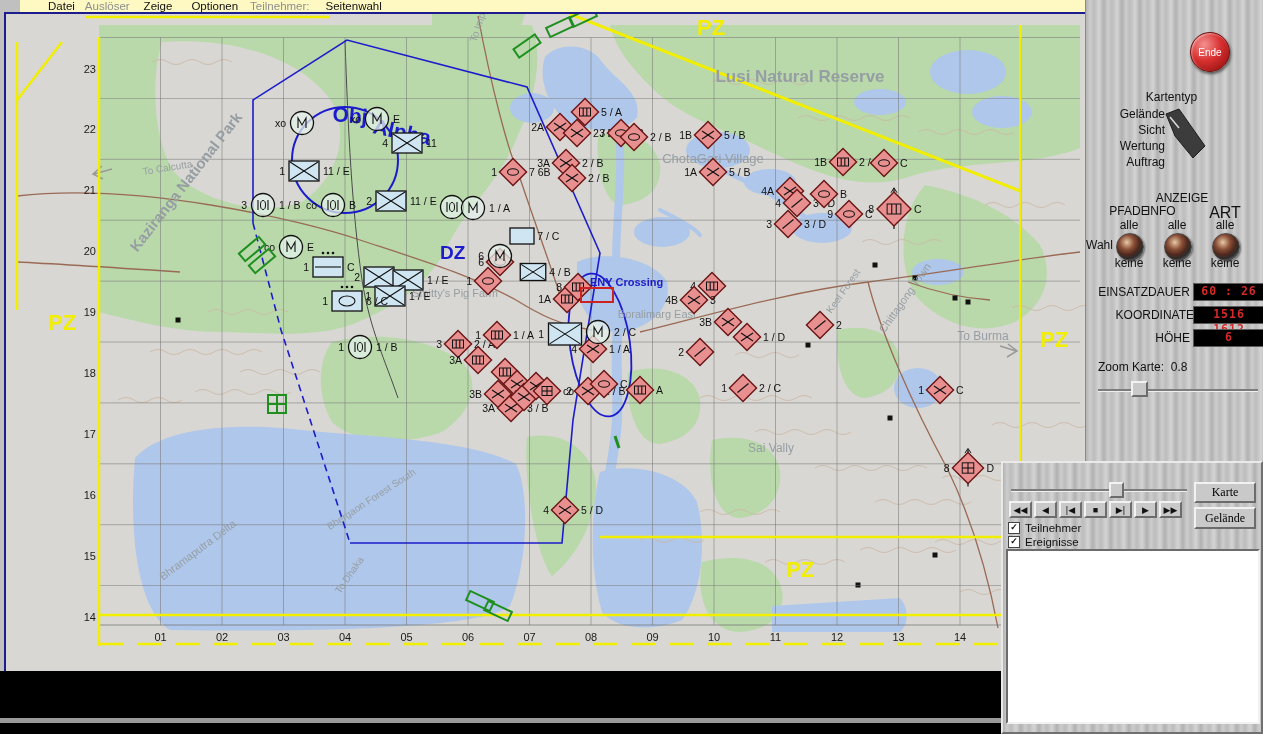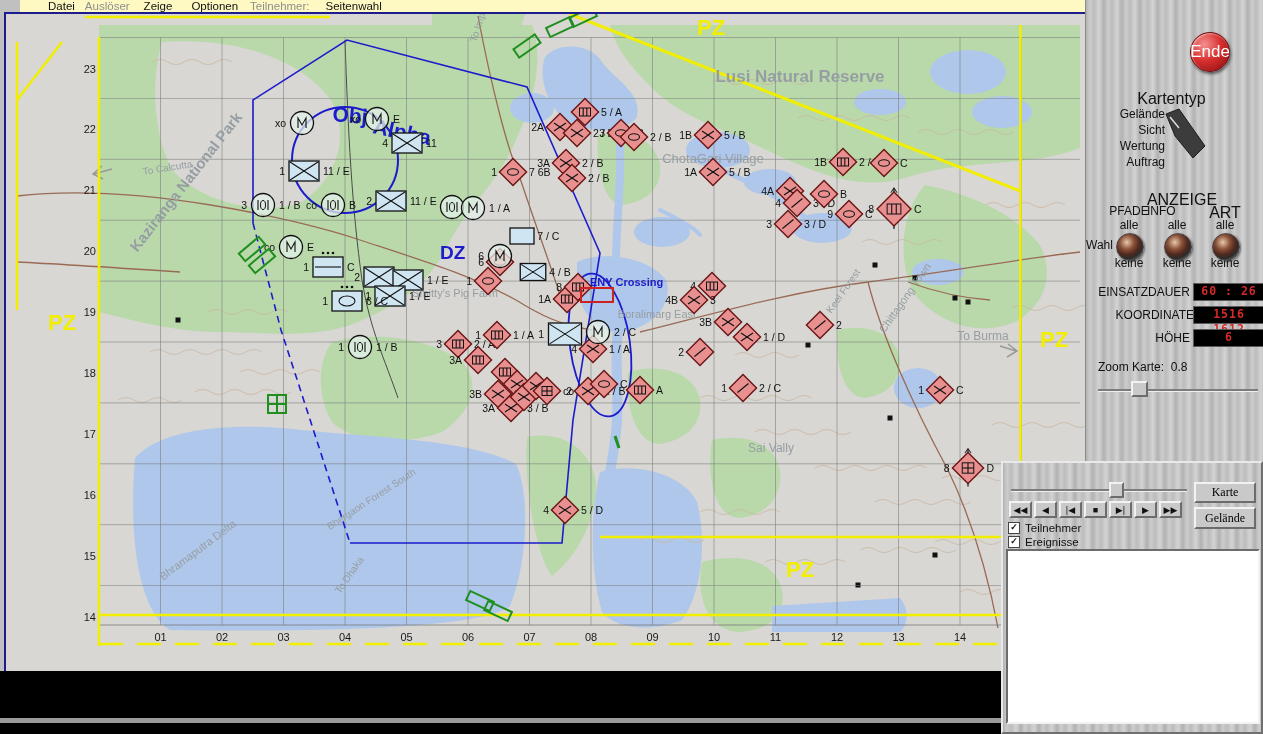--- a/index.html
+++ b/index.html
@@ -20,23 +20,23 @@
     color:#111;}
   #right-panel{left:1085px;top:0;width:178px;height:734px;border-left:1px solid #8a8a8a;z-index:2;}
   #replay-panel{left:1001px;top:461px;width:262px;height:273px;z-index:3;
     border-top:2px solid #e9e9e9;border-left:2px solid #e9e9e9;border-right:2px solid #707070;border-bottom:2px solid #707070;box-sizing:border-box;}
   
   #botbar{position:absolute;left:0;top:671px;width:1001px;height:63px;background:#000;z-index:2;}
   #botbar .strip{position:absolute;left:0;top:47px;width:100%;height:5px;background:#9a9a9a;}
   
   .ende{position:absolute;width:38px;height:38px;border-radius:50%;
     background:radial-gradient(circle at 35% 30%,#f49090,#d83030 45%,#9c1414 85%);
-    border:1px solid #6e0d0d;color:#fff;font-size:17px;display:flex;align-items:center;justify-content:center;
+    border:1px solid #6e0d0d;color:#fff;font-size:10px;display:flex;align-items:center;justify-content:center;
     box-shadow:1px 2px 3px rgba(0,0,0,.55), inset 1px 1px 2px rgba(255,255,255,.5);cursor:pointer;}
-  .rp-title{position:absolute;font-size:16px;}
+  .rp-title{position:absolute;font-size:12px;}
   .rp-opt{font-size:12px;text-align:right;line-height:16px;cursor:pointer;}
   .knob{position:absolute;width:26px;height:26px;border-radius:50%;
     background:radial-gradient(circle at 38% 32%,#e8c9a8 0%,#8a5038 30%,#50291e 52%,#2c2c2c 68%,#989898 94%);
     border:1px solid #4a4a4a;box-shadow:1px 1px 2px rgba(0,0,0,.5);cursor:pointer;}
   .lcd{position:absolute;background:#000;border:1px solid #5a5a5a;color:#d42a2a;
     font-family:"DejaVu Sans Mono",monospace;font-weight:bold;font-size:11.5px;letter-spacing:1px;
     text-align:center;line-height:15px;}
   .rlabel{position:absolute;font-size:12px;text-align:right;}
   .track{position:absolute;height:2px;background:#7c7c7c;border-bottom:1px solid #efefef;}
   .thumb{position:absolute;background:#c9c9c9;border:2px solid;border-color:#f2f2f2 #6c6c6c #6c6c6c #f2f2f2;box-sizing:border-box;cursor:pointer;}

